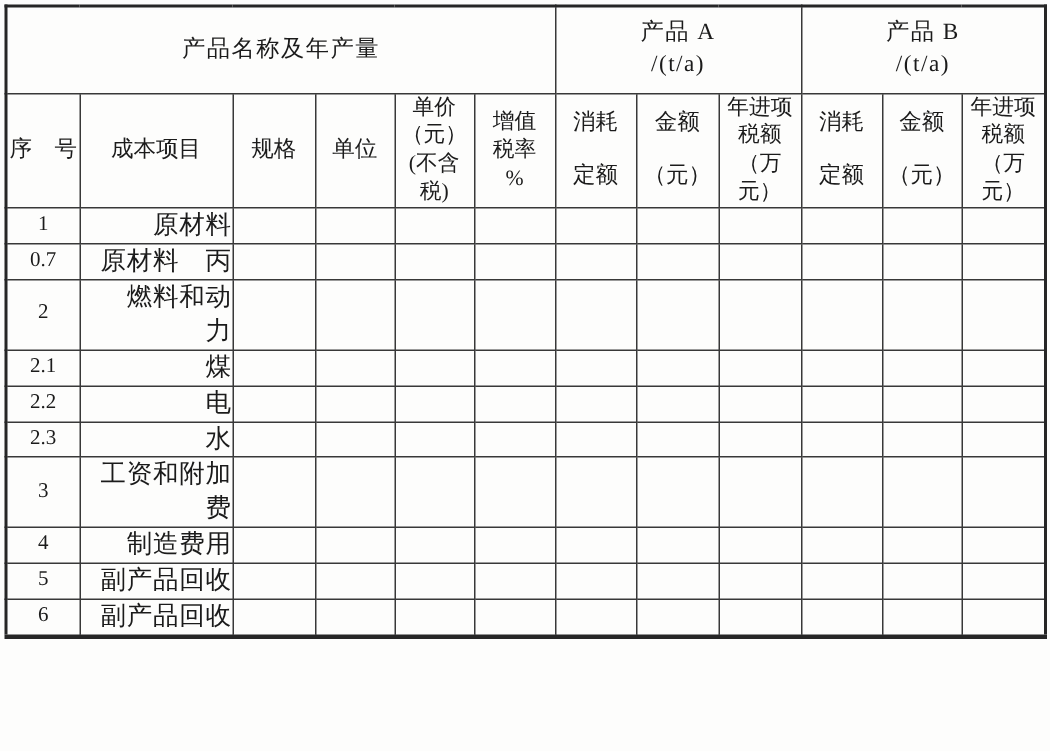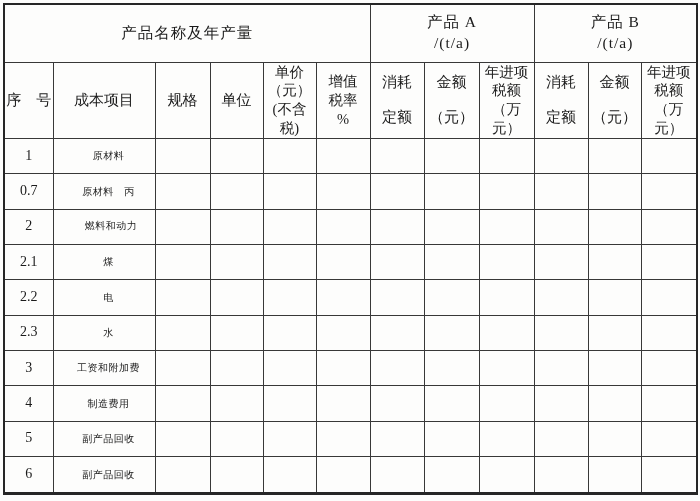--- a/index.html
+++ b/index.html
@@ -13,21 +13,21 @@
     width: 700px;
     height: 501px;
     background: #fdfdfc;
     overflow: hidden;
   }
   table.cost-table {
     position: absolute;
     left: 3px;
     top: 3px;
     width: 694px;
-    height: 492px;
+    height: 348px;
     border-collapse: collapse;
     table-layout: fixed;
     background: #fdfdfc;
     border: 2px solid #262626;
     border-bottom-width: 3px;
   }
   .cost-table td {
     border: 1px solid #383838;
     padding: 0;
     color: #1b1b1b;
@@ -49,28 +49,27 @@
   }
   td.tight {
     line-height: 1.3;
     font-size: 14.5px;
   }
   tbody td.seq {
     font-size: 14px;
     font-family: "Liberation Serif", "DejaVu Serif", serif;
   }
   tbody td.item {
-    text-align: center;
+    text-align: right;
     padding-left: 9px;
-    font-size: 10px;
+    font-size: 17px;
     letter-spacing: 0.5px;
   }
   tbody td.item.indent {
     padding-left: 14px;
-    font-family: Liberation Mono, monospace;
   }
 </style>
 </head>
 <body>
 
 <div id="page">
   <table class="cost-table">
     <colgroup>
       <col style="width:49px">
         <col style="width:102px">

